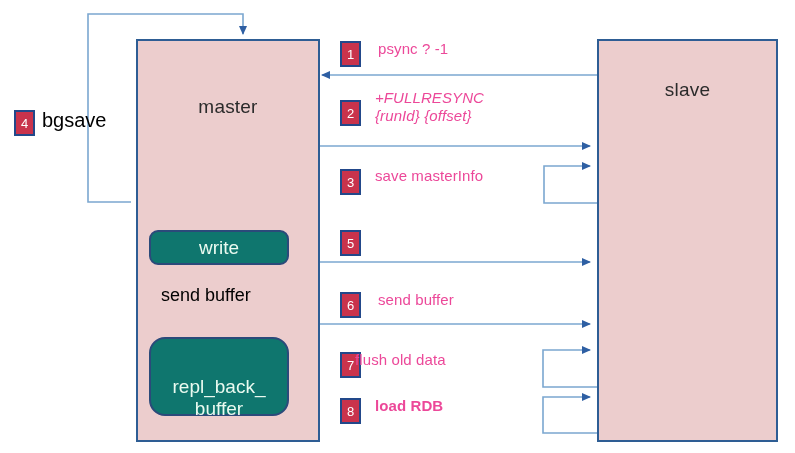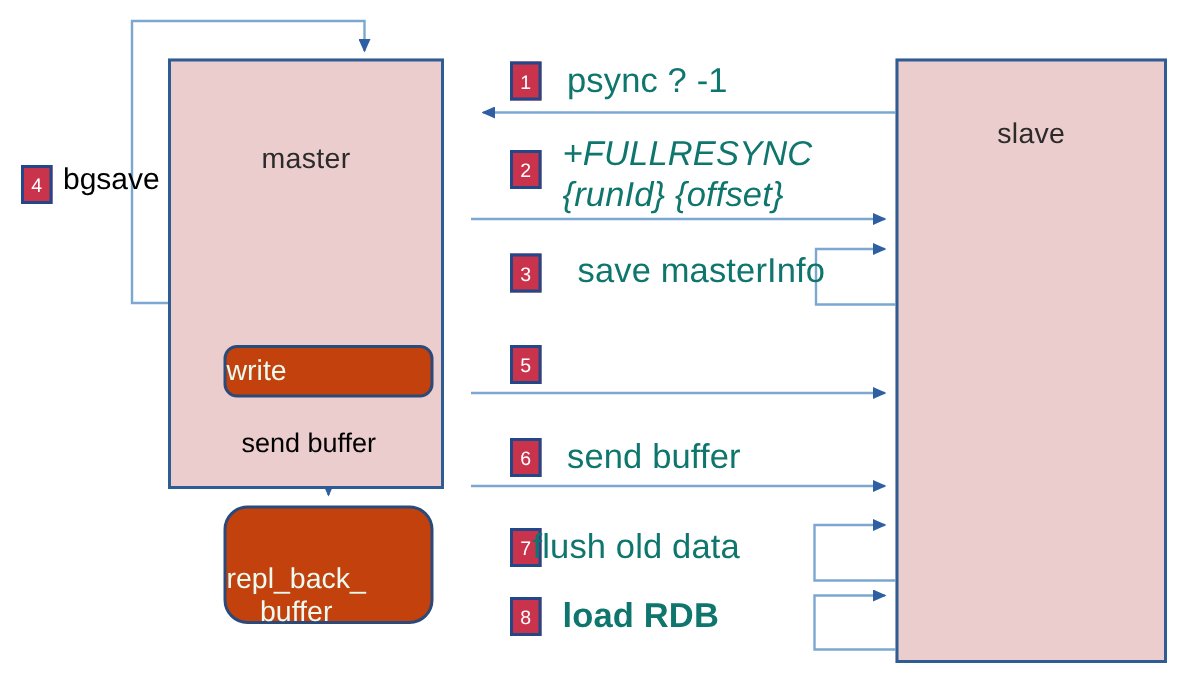--- a/index.html
+++ b/index.html
@@ -31,35 +31,35 @@
     box-sizing: border-box;
     display: flex;
     align-items: flex-start;
     justify-content: center;
   }
   .node-label {
     font-size: 19px;
     color: #2b2b2b;
     letter-spacing: .2px;
   }
-  #master-box { left: 112px; top: 39px; width: 184px; height: 287px; }
+  #master-box { left: 136px; top: 39px; width: 184px; height: 403px; }
   #master-box .node-label { margin-top: 55px; }
   #slave-box  { left: 597px; top: 39px; width: 181px; height: 403px; }
   #slave-box  .node-label { margin-top: 38px; }
 
   
   .green-box {
     position: absolute;
-    background: #c2410c;
+    background: #0f766e;
     border: 2.5px solid #2b4a7a;
     border-radius: 9px;
     box-sizing: border-box;
     display: flex;
     align-items: center;
-    justify-content: flex-start;
+    justify-content: center;
     color: #eafaf0;
     font-size: 19px;
     line-height: 1.15;
     text-align: center;
   }
   #write-box { left: 149px; top: 230px; width: 140px; height: 35px; }
   #repl-box  { left: 149px; top: 337px; width: 140px; height: 79px; border-radius: 16px; }
   #repl-box .box-text { white-space: pre-line; margin-top: 43px; }
 
   
@@ -85,22 +85,22 @@
     font-size: 13px;
     display: flex;
     align-items: center;
     justify-content: center;
     font-family: "Liberation Sans", sans-serif;
   }
 
   
   .step-text {
     position: absolute;
-    font-size: 23px;
-    color: #0f766e;
+    font-size: 15px;
+    color: #ec4899;
     white-space: pre-line;
     line-height: 1.18;
     letter-spacing: .1px;
   }
 </style>
 </head>
 <body>
 
 <div id="canvas">
 
@@ -159,21 +159,21 @@
   <div class="free-text" id="bgsave-text">bgsave</div>
 
   <div class="badge" style="left:340px; top:41px;">1</div>
   <div class="step-text" style="left:378px; top:40px;">psync ? -1</div>
 
   <div class="badge" style="left:340px; top:100px;">2</div>
   <div class="step-text" style="left:375px; top:89px;font-style:italic;">+FULLRESYNC
 {runId} {offset}</div>
 
   <div class="badge" style="left:340px; top:169px;">3</div>
-  <div class="step-text" style="left:385px; top:167px;">save masterInfo</div>
+  <div class="step-text" style="left:375px; top:167px;">save masterInfo</div>
 
   <div class="badge" style="left:340px; top:230px;">5</div>
 
   <div class="badge" style="left:340px; top:292px;">6</div>
   <div class="step-text" style="left:378px; top:291px;">send buffer</div>
 
   <div class="badge" style="left:340px; top:352px;">7</div>
   <div class="step-text" style="left:355px; top:351px;">flush old data</div>
 
   <div class="badge" style="left:340px; top:398px;">8</div>

